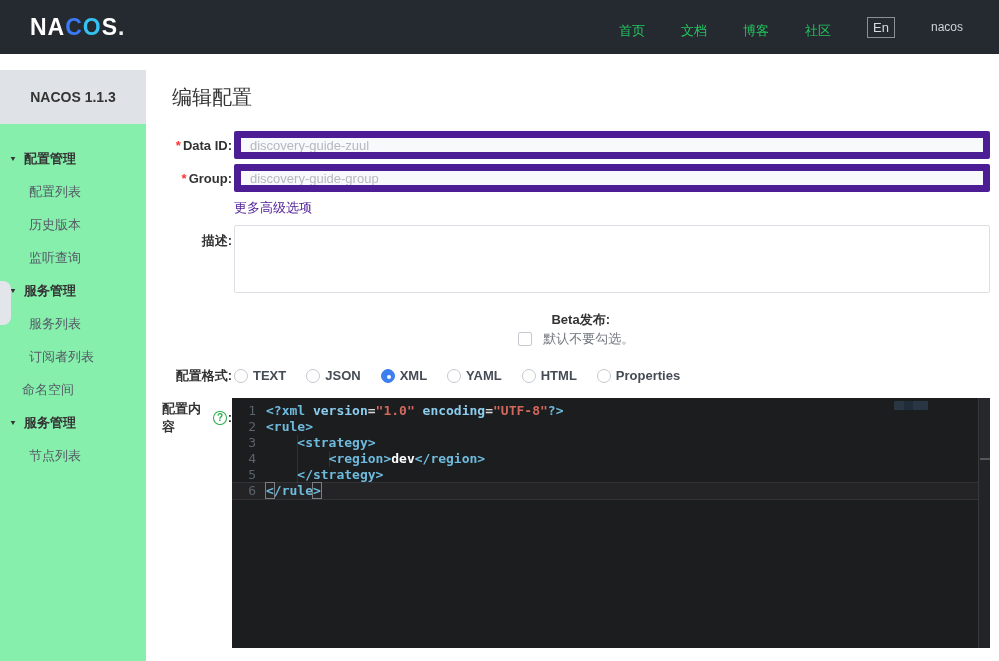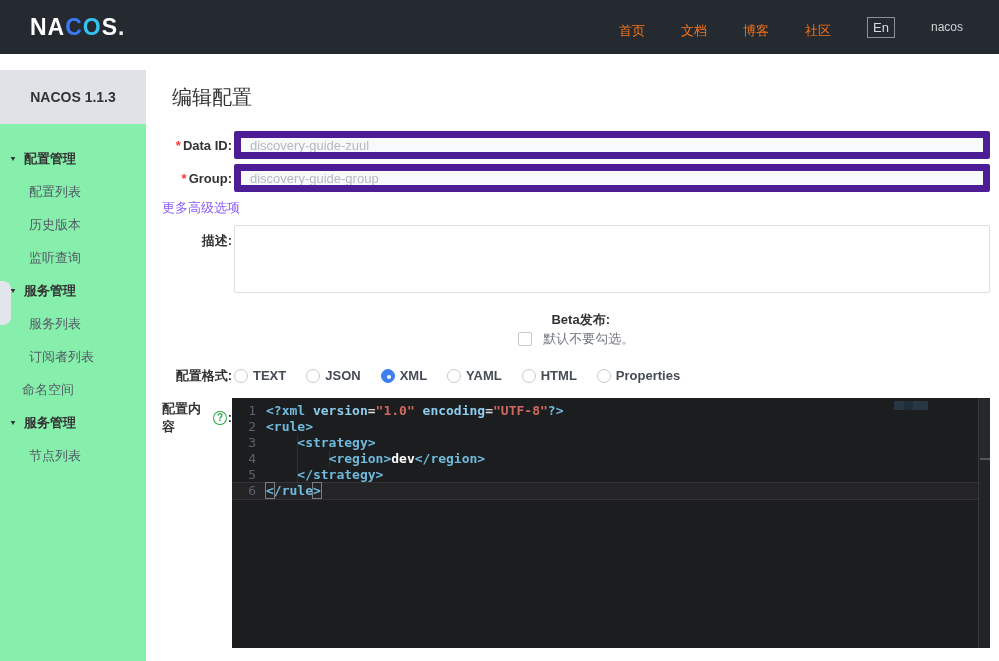--- a/index.html
+++ b/index.html
@@ -8,21 +8,21 @@
 
   
   .navbar { position:absolute; top:0; left:0; width:999px; height:54px;
             background:#252a30; display:flex; align-items:center; }
   .logo { margin-left:30px; font-size:23px; font-weight:bold; letter-spacing:1px;
           color:#fff; display:flex; align-items:center; cursor:pointer; }
   .logo .c  { color:#3a7af5; }
   .logo .o  { color:#35c2f2; }
   .logo .dot{ color:#e8ecf1; }
   .nav-items { margin-left:auto; display:flex; align-items:center; margin-right:28px; }
-  .nav-item { color:#f97316; font-size:13px; margin-right:36px; cursor:pointer;margin-top:8px; }
+  .nav-item { color:#22c55e; font-size:13px; margin-right:36px; cursor:pointer;margin-top:8px; }
   .lang-box { color:#d7dbdf; font-size:13px; border:1px solid #8a9096; padding:2px 5px;
               margin-right:36px; cursor:pointer; }
   .nav-user { color:#cfd3d8; font-size:12px; margin-right:8px; cursor:pointer; }
 
   
   .sidebar { position:absolute; top:70px; left:0; width:146px; height:607px;
              background:#86efac; }
   .sidebar-header { height:54px; background:#dfe2e7; display:flex; align-items:center;
                     justify-content:center; font-size:14px; font-weight:bold; color:#333; }
   .menu { padding-top:18px;text-align:right; }
@@ -41,21 +41,21 @@
 
   .frow { display:flex; align-items:flex-start; margin-bottom:5px; }
   .flabel { width:70px; min-width:70px; text-align:right; font-size:13px; font-weight:bold;
             color:#333; padding-top:7px; margin-right:2px; white-space:nowrap; }
   .req { color:#f33; margin-right:2px; font-weight:bold; }
   .fcontrol { flex:1; }
   .text-input { width:100%; height:28px; background:#f7f9fb; border:7px solid #4c1d95;
                 border-radius:2px; font-size:13px; color:#b4b9c1; padding:0 9px;
                 font-family:"Liberation Sans", sans-serif; }
   .adv-link-row { margin:6px 0 8px 0; }
-  .adv-link { font-size:13px; color:#8b5cf6; cursor:pointer; display:inline-block; }
+  .adv-link { font-size:13px; color:#4c1d95; cursor:pointer; display:inline-block; margin-left:72px; }
   .desc-area { width:100%; height:68px; background:#fff; border:1px solid #dcdfe3;
                border-radius:2px; resize:none; font-family:"Liberation Sans", sans-serif; }
 
   .beta-row { margin-top:14px; align-items:center;flex-direction:column; }
   .beta-row .flabel { padding-top:0; }
   .checkbox { width:14px; height:14px; border:1px solid #c5c8ce; border-radius:2px;
               background:#fff; display:inline-block; vertical-align:middle; cursor:pointer; }
   .beta-hint { font-size:13px; color:#73777f; margin-left:7px; vertical-align:middle; }
 
   .format-row { margin-top:19px; align-items:center; }

